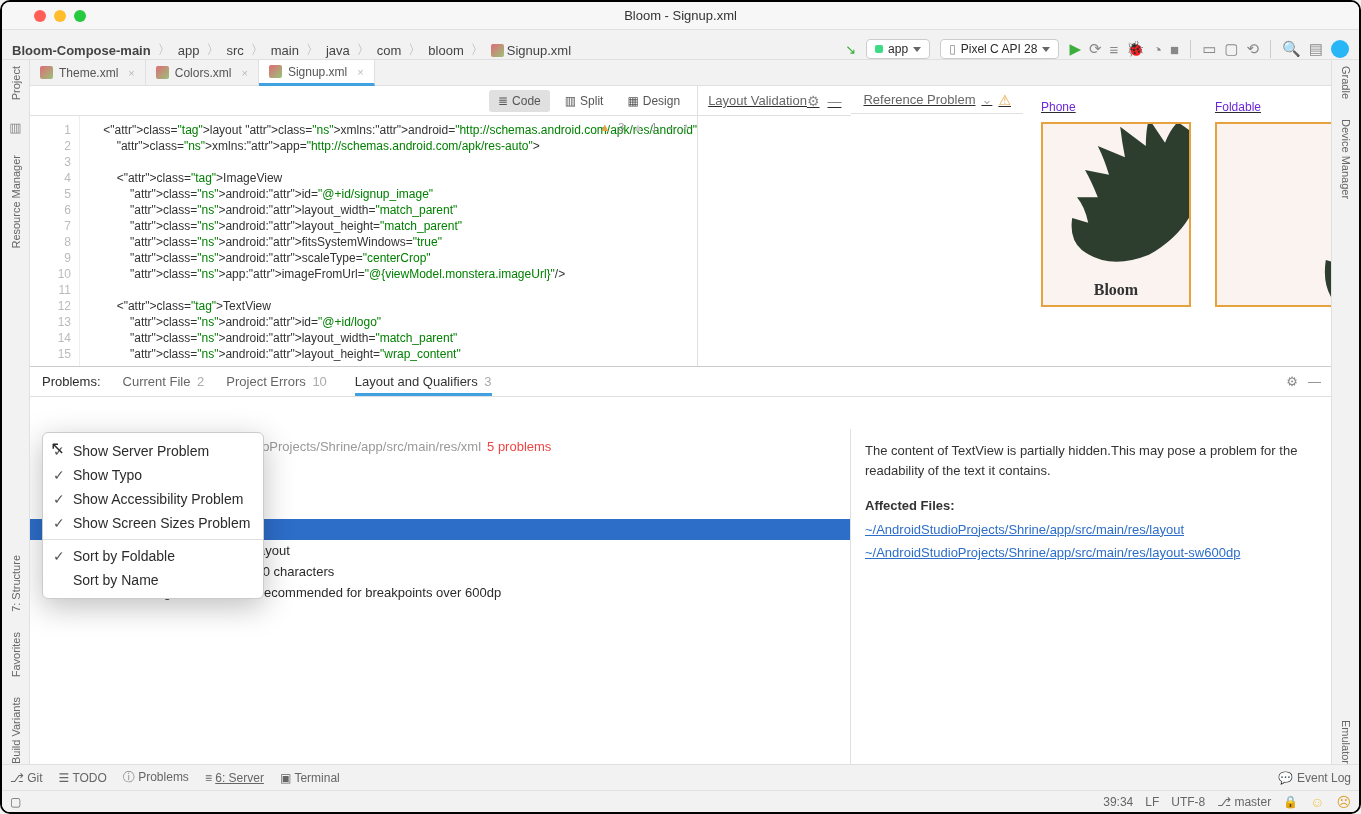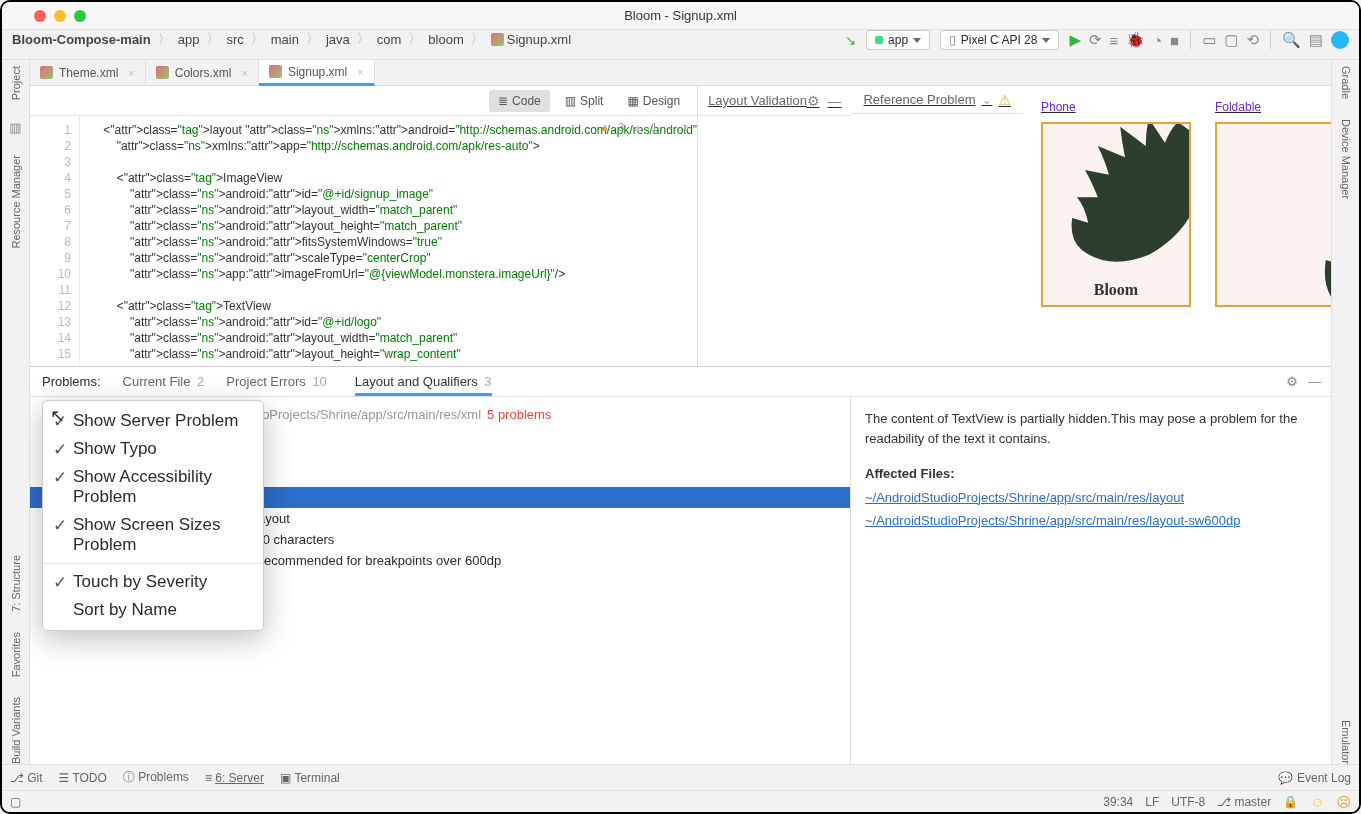--- a/index.html
+++ b/index.html
@@ -7,21 +7,21 @@
 .window { width: 1361px; height: 814px; background: #fff; border: 2px solid #000; border-radius: 10px; position: relative; overflow: hidden; }
 
 
 .titlebar { height: 28px; background: #f7f7f7; border-bottom: 1px solid #e0e0e0; display: flex; align-items: center; position: relative; padding-left: 20px; }
 .traffic-lights { display: flex; gap: 8px; padding-left: 12px; }
 .tl { width: 12px; height: 12px; border-radius: 50%; }
 .tl.red { background:#ff5f56; } .tl.yel { background:#ffbd2e; } .tl.grn { background:#27c93f; }
 .titlebar .title { position:absolute; left:0; right:0; text-align:center; font-size:13px; font-weight:500; color:#333; pointer-events:none; }
 
 
-.navbar { height: 30px; background:#f2f2f2; border-bottom:1px solid #e0e0e0; display:flex; align-items:flex-start; padding:0 10px; justify-content:space-between; }
+.navbar { height: 30px; background:#f2f2f2; border-bottom:1px solid #e0e0e0; display:flex; align-items:flex-end; padding:0 10px; justify-content:space-between; }
 .breadcrumb { display:flex; align-items:center; gap:4px; font-size:13px; color:#444; }
 .breadcrumb span.sep { color:#aaa; margin:0 3px; }
 .nav-right { display:flex; align-items:center; gap:10px; }
 .chip { background:#fff; border:1px solid #ccc; border-radius:4px; padding:2px 8px; display:flex; align-items:center; gap:5px; font-size:12px; }
 .chip .dot { width:8px; height:8px; background:#3ddc84; border-radius:2px; }
 .tri { width:0; height:0; border-left:4px solid transparent; border-right:4px solid transparent; border-top:5px solid #666; }
 .nav-icons { display:flex; gap:8px; color:#888; font-size:15px; align-items:center; }
 .nav-icons .run { color:#3cae3c; }
 .nav-icons .sep { width:1px; height:18px; background:#ccc; margin:0 3px;}
 .avatar { width:18px; height:18px; border-radius:50%; background:#29b6f6; display:inline-block; }
@@ -65,39 +65,39 @@
 .device { display:flex; flex-direction:column; gap:8px; }
 .device-label { font-size:12px; color:#6d28d9; }
 .device-frame { border:2px solid #e6a23c; background:#faf3f0; position:relative; overflow:hidden; }
 .device-frame.phone { width:150px; height:185px; }
 .device-frame.foldable { width:280px; height:185px; }
 .leaf { position:absolute; }
 .bloom-text { position:absolute; bottom:6px; left:0; right:0; text-align:center; font-family: Georgia, serif; font-size:16px; color:#333; font-weight:bold;}
 .warn-badge { position:absolute; top:4px; right:6px; color:#e6a23c; font-size:14px; }
 
 
-.problems { border-top:1px solid #ccc; background:#fff; flex: 0 0 398px; display:flex; flex-direction:column; }
+.problems { border-top:1px solid #ccc; background:#fff; flex: 0 0 398px; display:flex; flex-direction:column;gap:32px; }
 .problems-tabs { height:30px; border-bottom:1px solid #e0e0e0; display:flex; align-items:center; padding:0 12px; gap:22px; font-size:13px; position:relative;}
 .ptab { color:#666; cursor:pointer; padding-bottom:4px; }
 .ptab.active { border-bottom:3px solid #40a0e0; color:#333; }
 .ptab .count { color:#aaa; margin-left:3px; }
 .problems-tabs .right-icons { position:absolute; right:10px; display:flex; gap:10px; color:#888; }
 .problems-body { flex:1; display:grid; grid-template-columns: 1fr 480px; }
 .prob-list { border-right:1px solid #e0e0e0; padding:8px 0 0 0; position:relative; }
 .prob-header { display:flex; align-items:center; gap:6px; padding:2px 12px; font-size:13px; }
 .prob-header .path { color:#999; }
 .prob-header .countp { color:#ef4444; }
 .prob-item { padding:3px 12px 3px 65px; font-size:13px; position:relative; }
 .prob-item.sel { background:#2d6ec9; color:#fff; }
 .prob-detail { padding:12px 14px; font-size:13px; line-height:1.5; color:#333; }
 .prob-detail .aff { font-weight:600; margin-top:16px; }
 .prob-detail a { color:#2d6ec9; text-decoration:underline; display:block; margin-top:4px;}
 
 
-.context-menu { position:absolute; top:3px; left:12px; width:222px; background:#fff; border:1px solid #ccc; border-radius:6px; box-shadow:0 8px 30px rgba(0,0,0,.25); padding:6px 0; z-index:100; font-size:17px; }
+.context-menu { position:absolute; top:3px; left:12px; width:222px; background:#fff; border:1px solid #ccc; border-radius:6px; box-shadow:0 8px 30px rgba(0,0,0,.25); padding:6px 0; z-index:100; font-size:14px; }
 .context-menu .mi { padding:4px 12px 4px 30px; position:relative; cursor:pointer; }
 .context-menu .mi.chk::before { content:'✓'; position:absolute; left:10px; color:#555; }
 .context-menu hr { border:none; border-top:1px solid #e0e0e0; margin:4px 0; }
 .cursor-arrow { position:absolute; pointer-events:none; font-size:18px; z-index:200; }
 
 
 .bottombar { height:26px; border-top:1px solid #e0e0e0; background:#f2f2f2; display:flex; align-items:center; padding:0 8px; gap:16px; font-size:12px; color:#666;}
 .bottombar .spacer { flex:1; }
 .statusbar { height:22px; border-top:1px solid #e0e0e0; background:#f2f2f2; display:flex; align-items:center; padding:0 8px; font-size:12px; color:#666; gap:12px; }
 .statusbar .spacer { flex:1; }
@@ -328,21 +328,21 @@
                 <div class="prob-item">Line containing more than 120 characters</div>
                 <div class="prob-item">Bottom navigation bar is not recommended for breakpoints over 600dp</div>
               </div>
 
             <div class="context-menu" id="ctxmenu">
                 <div class="mi chk">Show Server Problem</div>
                 <div class="mi chk">Show Typo</div>
                 <div class="mi chk">Show Accessibility Problem</div>
                 <div class="mi chk">Show Screen Sizes Problem</div>
                 <hr>
-                <div class="mi chk">Touch by Severity</div>
+                <div class="mi chk">Sort by Foldable</div>
                 <div class="mi">Sort by Name</div>
               </div>
             <span class="cursor-arrow" style="top:8px; left:20px;">↖</span>
           </div>
           <div class="prob-detail">
             <div>The content of TextView is partially hidden.This may pose a problem for the readability of the text it contains.</div>
             <div class="aff">Affected Files:</div>
             <a>~/AndroidStudioProjects/Shrine/app/src/main/res/layout</a>
             <a>~/AndroidStudioProjects/Shrine/app/src/main/res/layout-sw600dp</a>
           </div>

